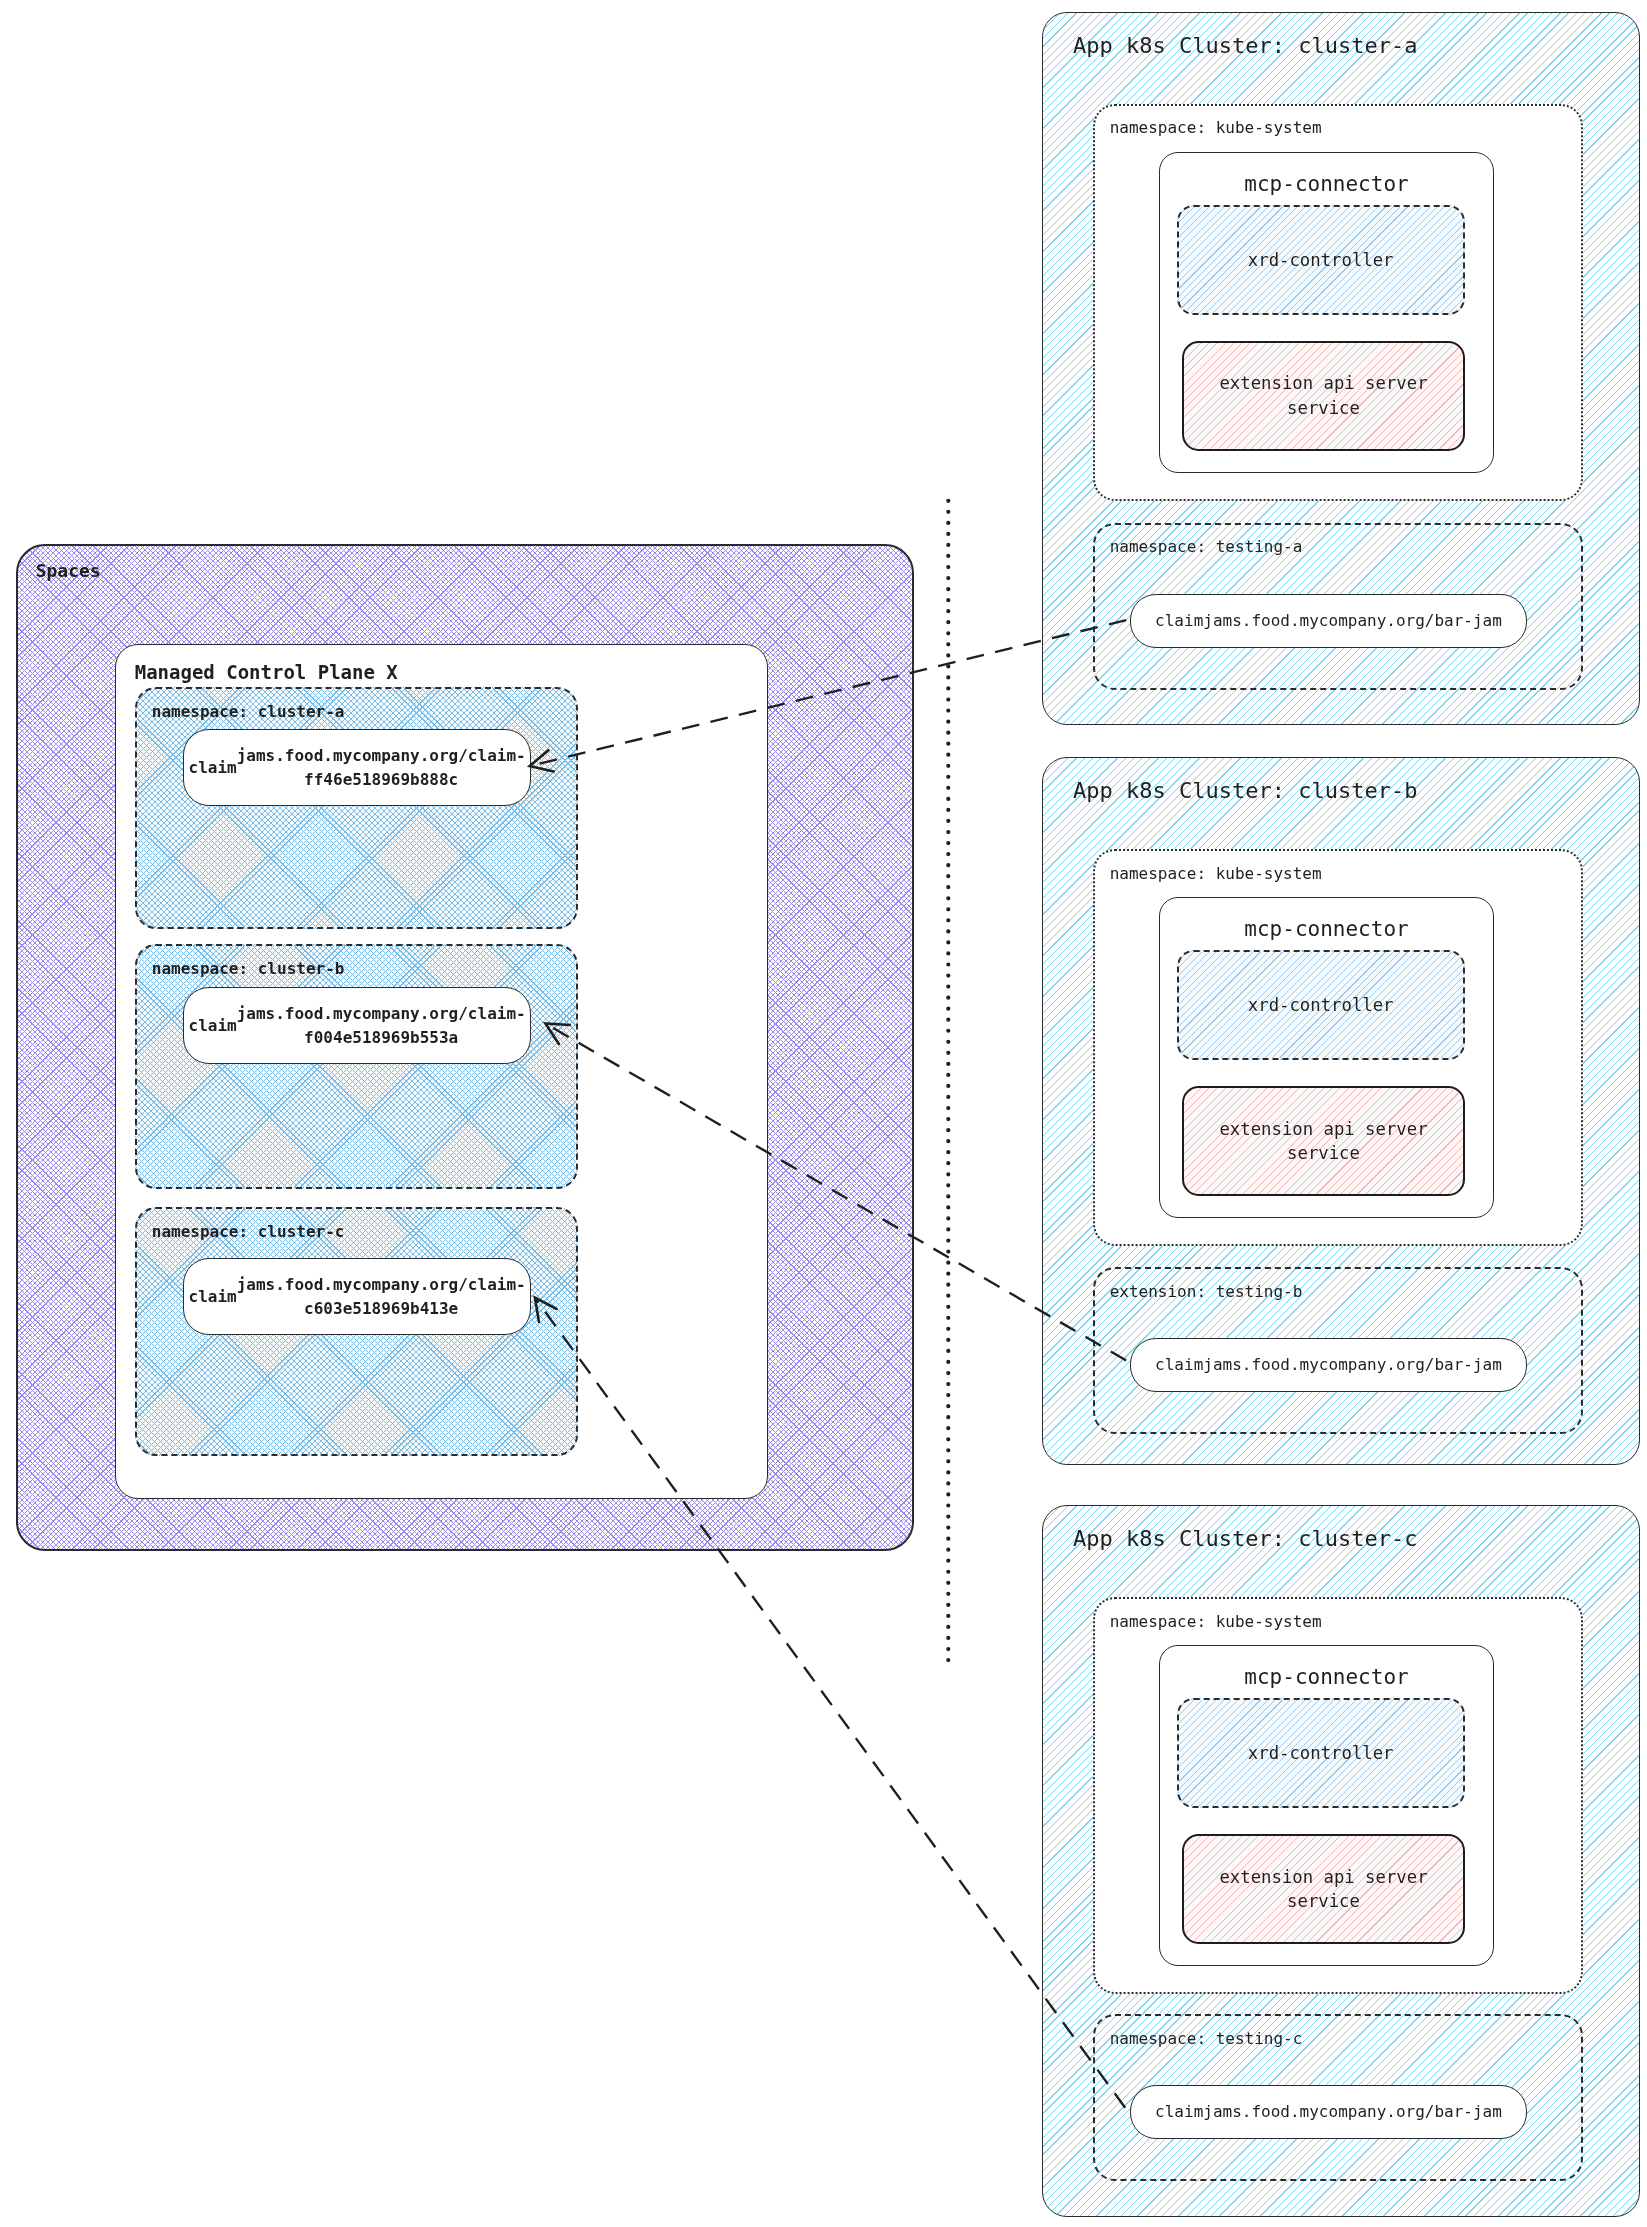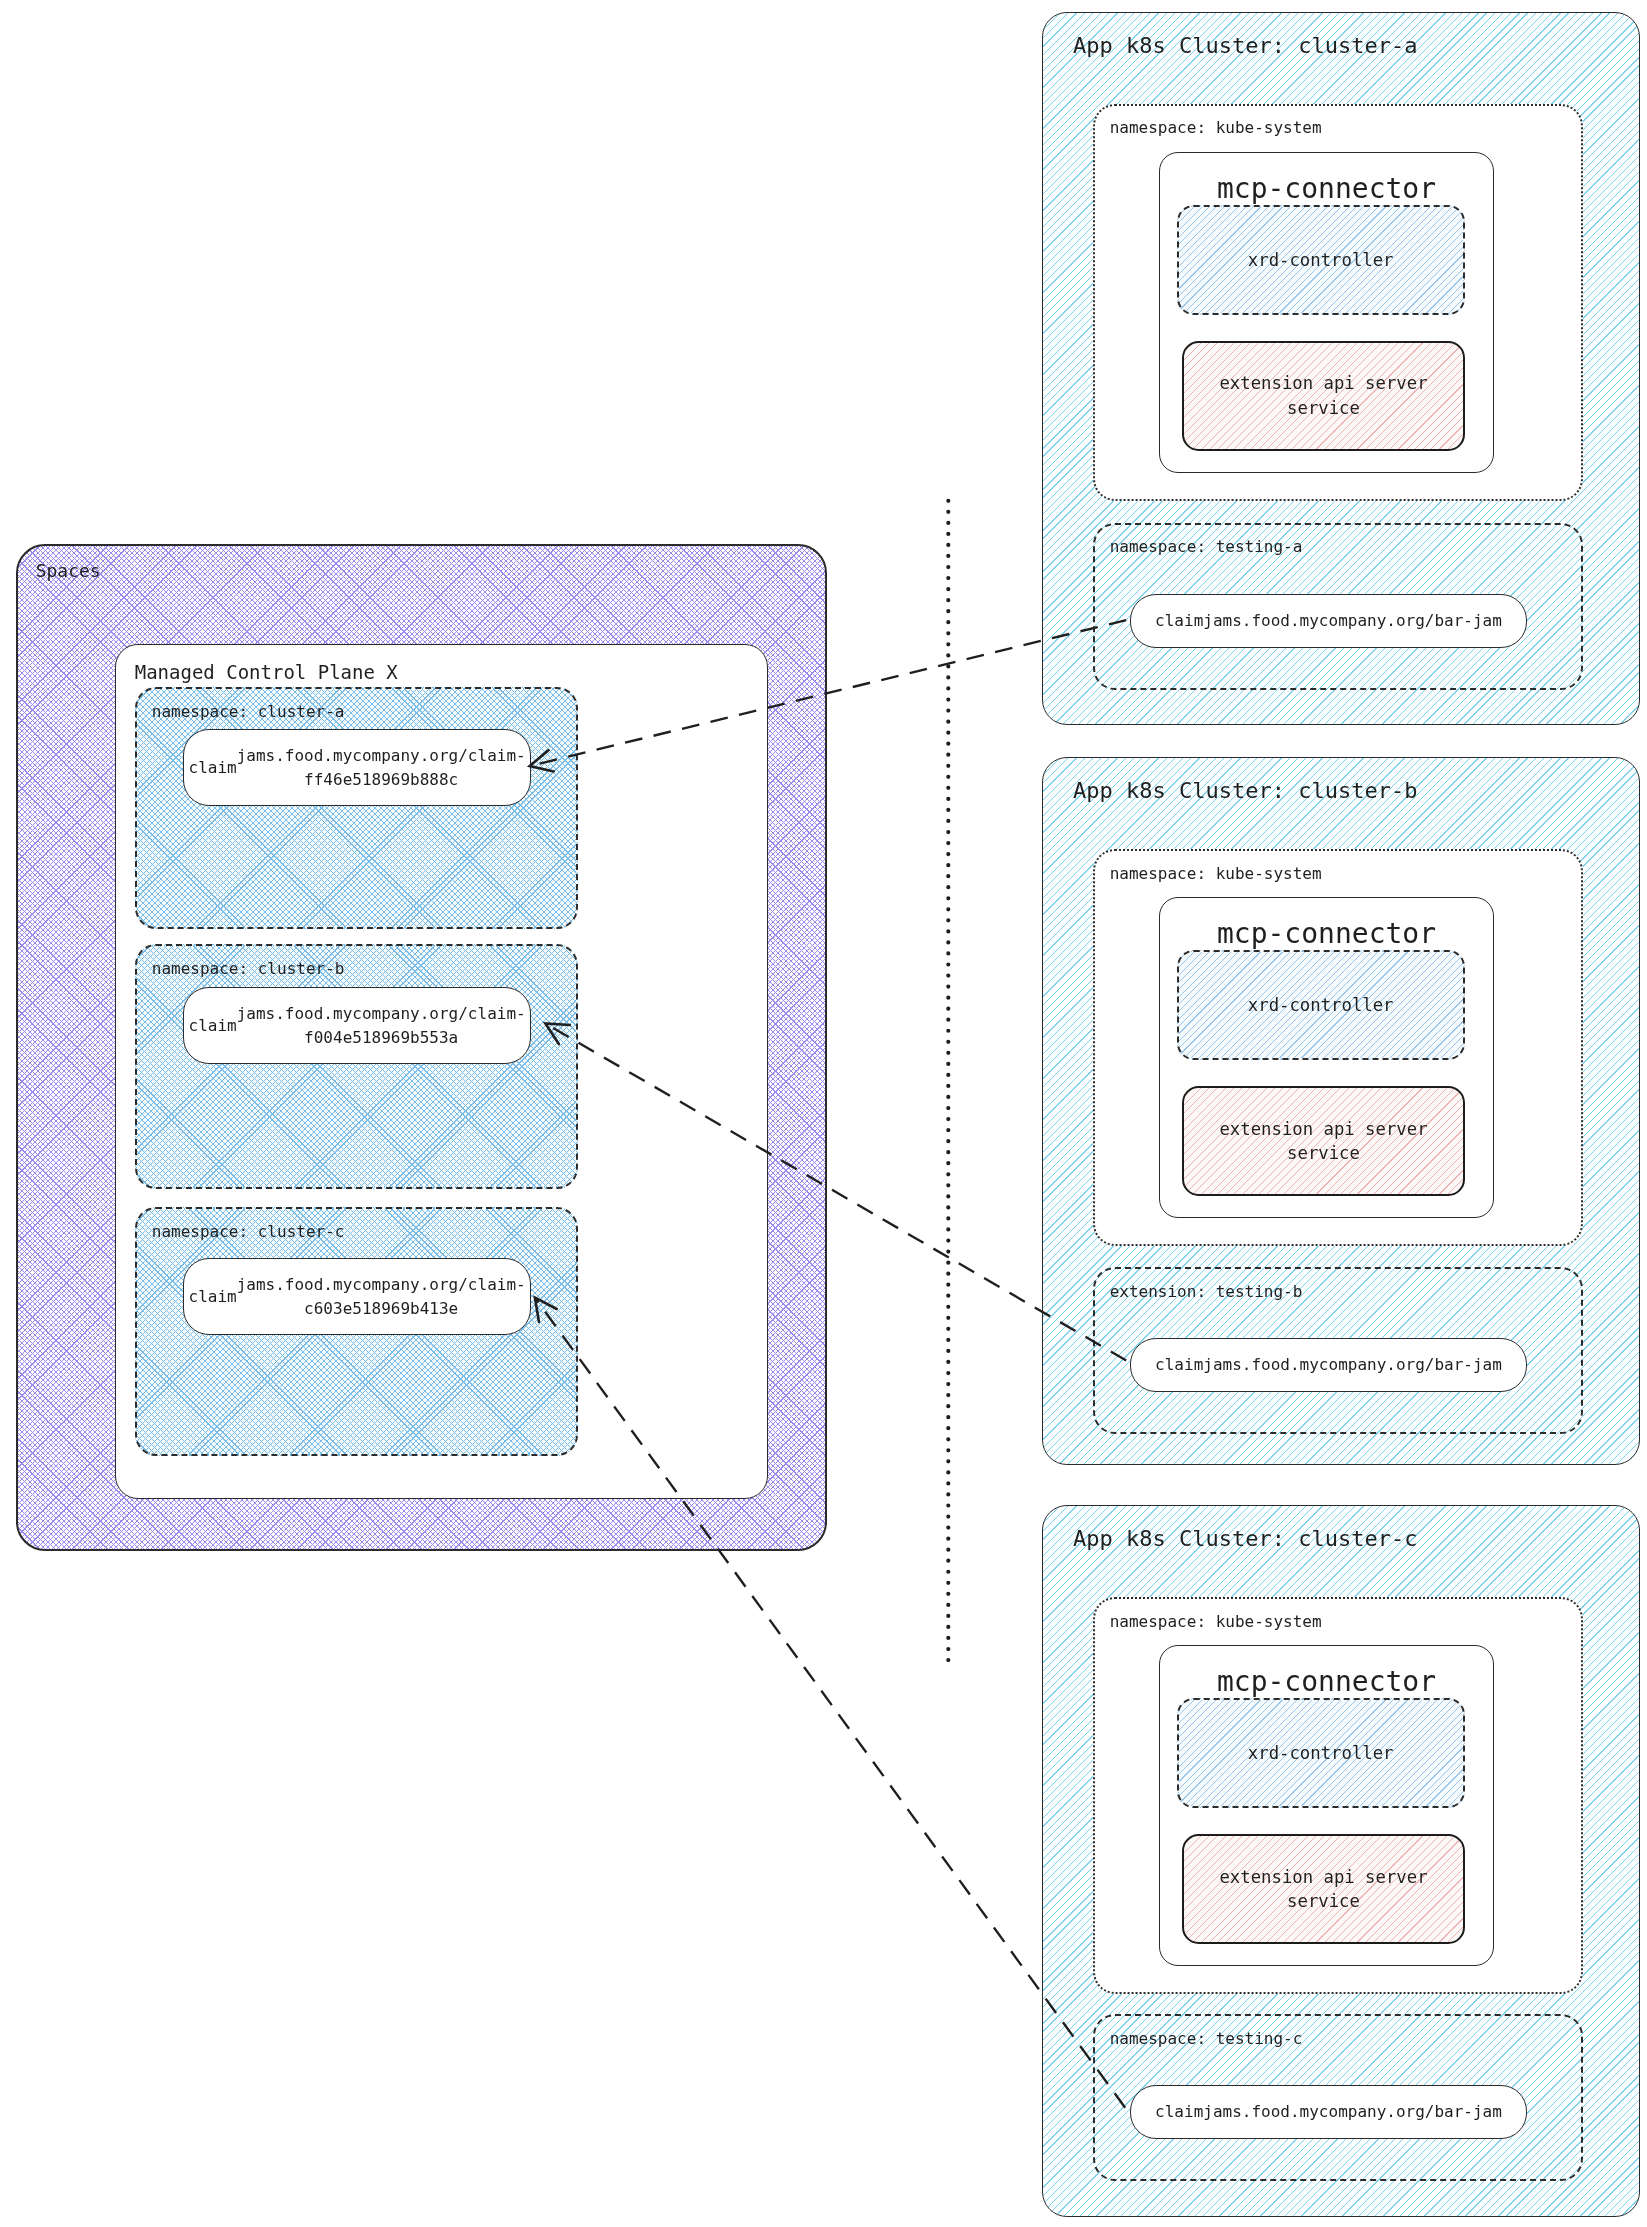--- a/index.html
+++ b/index.html
@@ -8,26 +8,27 @@
     width:1647px;height:2227px;
     font-family:"DejaVu Sans Mono","Liberation Mono",monospace;
     color:#1f1f1f;
     overflow:hidden;
   }
   .box{position:absolute;box-sizing:border-box;}
   .label{position:absolute;white-space:nowrap;}
 
   
   .spaces{
-    left:15.7px;top:544px;width:811px;height:1007px;
+    left:15.7px;top:544px;width:898px;height:1007px;
     border:2.1px solid #2b2b2b;border-radius:29px;
     background-color:#fdfdff;
     background-image:
       repeating-linear-gradient(45deg,  var(--spaces-hatch,#9a8bef) 0 0.8px, transparent 0.8px 3.7px),
       repeating-linear-gradient(135deg, var(--spaces-hatch,#9a8bef) 0 0.8px, transparent 0.8px 3.7px);
+    font-weight: bold;
   }
   .spaces-label{left:18px;top:13.6px;font-size:18px;}
   .mcpx{
     left:97px;top:98px;width:653px;height:855px;
     border:1.6px solid #2b2b2b;border-radius:23px;background:#ffffff;
   }
   .mcpx-title{left:19px;top:15.7px;font-size:19px;}
   .left-ns{
     left:19.4px;width:443px;
     border:2.1px dashed #2b2b2b;border-radius:21px;
@@ -54,21 +55,21 @@
   }
   .cluster-title{left:30px;top:20px;font-size:22px;}
   .kube-ns{
     left:50px;top:91px;width:490px;height:397px;
     border:2.1px dotted #2b2b2b;border-radius:22px;background:#ffffff;
   }
   .mcp{
     left:64px;top:46px;width:335px;height:321px;
     border:1.6px solid #2b2b2b;border-radius:19px;background:#ffffff;
   }
-  .mcp-title{position:absolute;left:0;top:19px;width:100%;text-align:center;font-size:28px;}
+  .mcp-title{position:absolute;left:0;top:19px;width:100%;text-align:center;font-size:21px;}
   .xrd{
     left:16.7px;top:52px;width:288px;height:110px;
     border:2.1px dashed #2b2b2b;border-radius:16.7px;
     display:flex;align-items:center;justify-content:center;font-size:17.3px;text-align:center;
     background-color:#f5fafd;
     background-image:repeating-linear-gradient(135deg, var(--xrd-hatch,#9cc6ec) 0 0.8px, transparent 0.8px 5.2px);
   }
   .ext{
     left:22px;top:188px;width:283px;height:110px;
     border:2.6px solid #1c1c1c;border-radius:16.7px;

